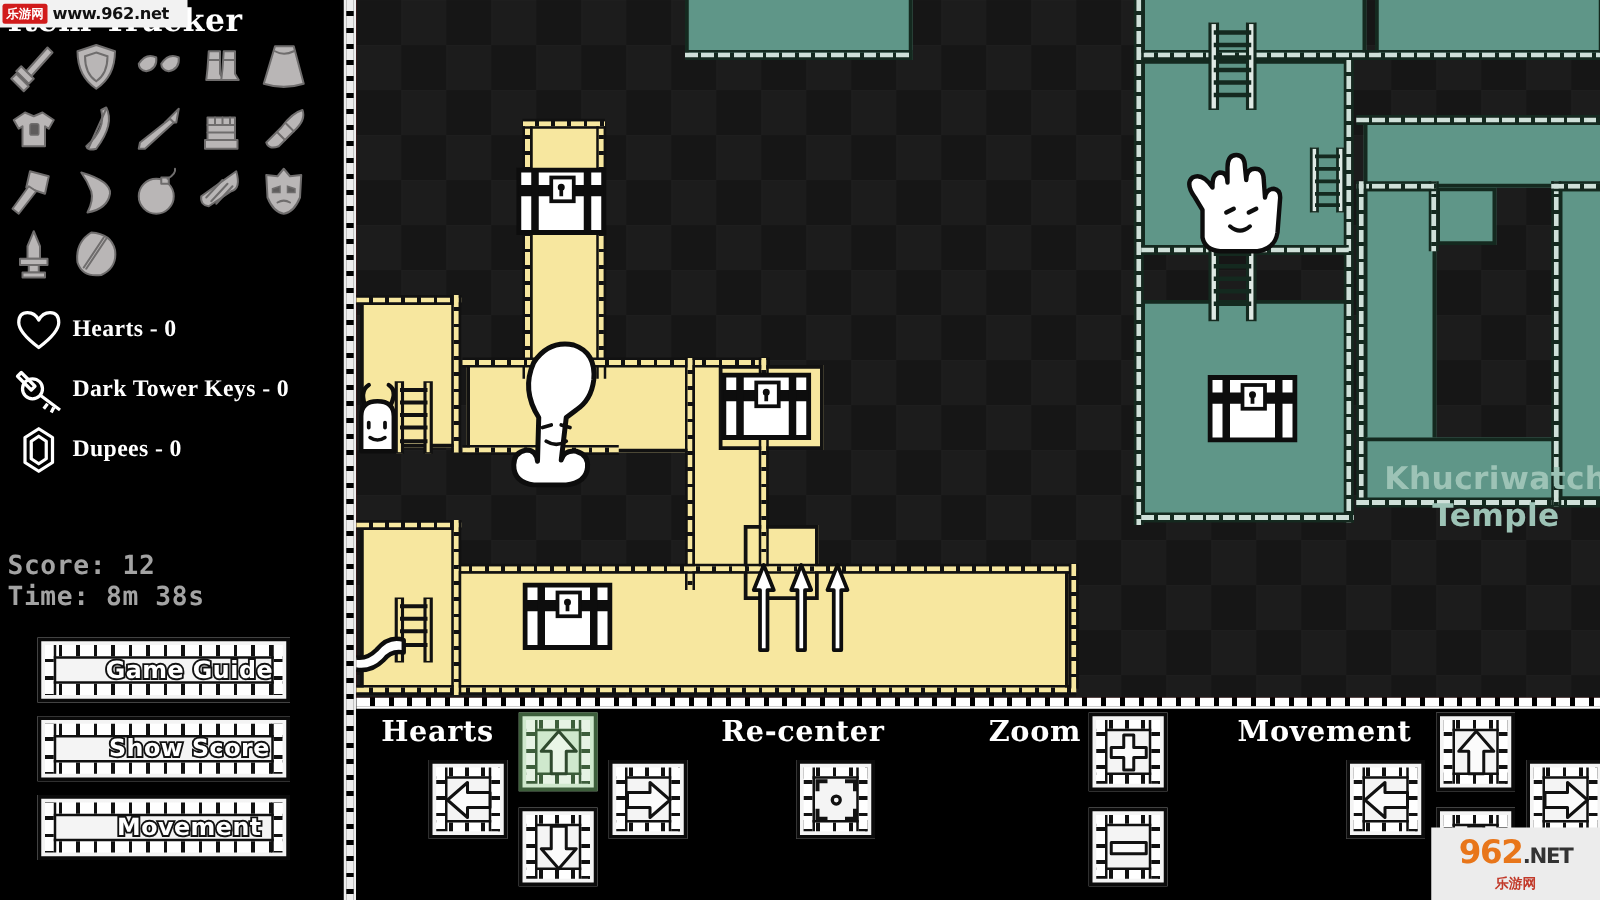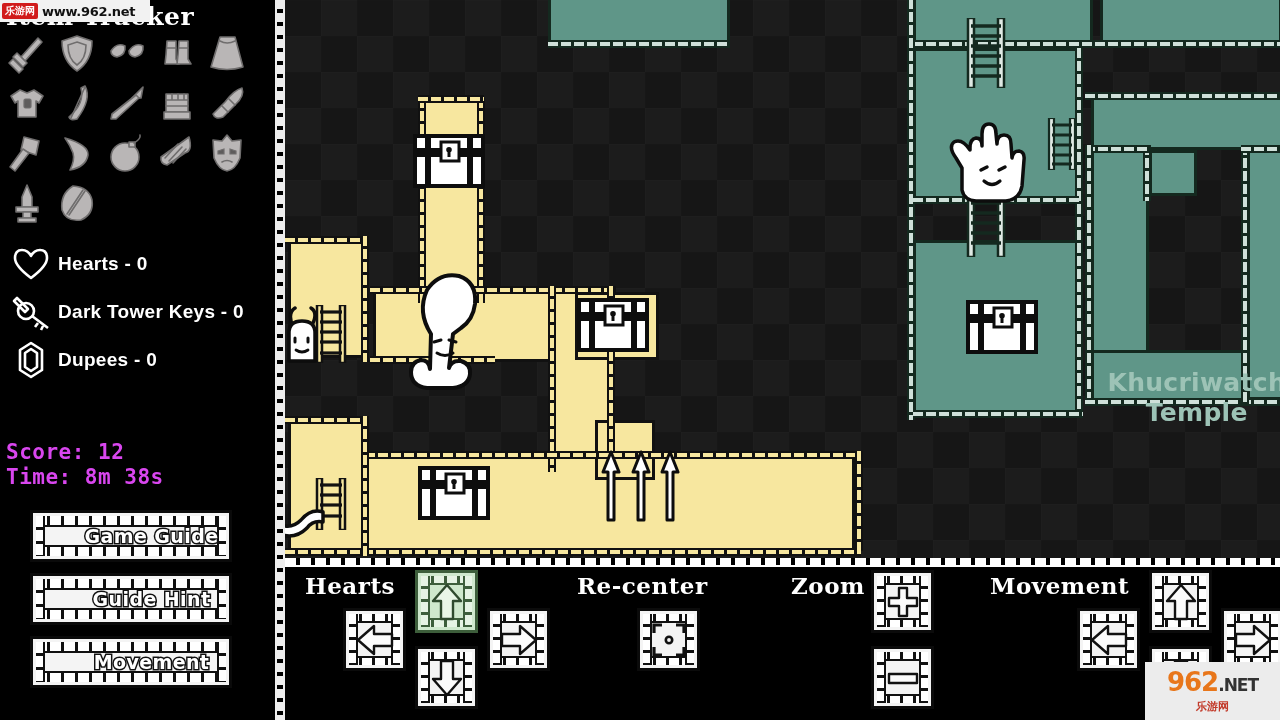--- a/index.html
+++ b/index.html
@@ -74,38 +74,38 @@
   }
   .stat-row {
     display: flex; align-items: center;
     height: 48px;
   }
   .stat-icon {
     width: 54px; flex: 0 0 54px;
     display: flex; align-items: center; justify-content: center;
   }
   .stat-text {
-    font-family: Liberation Sans, sans-serif;
+    font-family: Liberation Serif, serif;
     font-weight: bold;
     font-size: 19px;
     color: #fff;
     letter-spacing: 0.3px;
     white-space: nowrap;
   }
   .stat-glyph { fill: none; stroke: #ffffff; stroke-width: 2.6; stroke-linejoin: round; }
 
   #score-block {
     position: absolute;
     left: 6px; top: 440px;
   }
   .score-line {
     font-family: "DejaVu Sans Mono", monospace;
     font-weight: bold;
     font-size: 21px;
-    color: #d946ef;
+    color: #a3a3a3;
     line-height: 25px;
     letter-spacing: 0.5px;
     white-space: nowrap;
   }
 
   
   #side-buttons {
     position: absolute;
     left: 30px; top: 510px;
     width: 202px;
@@ -513,21 +513,21 @@
 
     <div id="side-buttons">
       <div class="stone-btn">
         <span class="v-edge-l"></span>
         <span class="v-edge-r"></span>
         <span class="btn-label">Game Guide</span>
       </div>
       <div class="stone-btn">
         <span class="v-edge-l"></span>
         <span class="v-edge-r"></span>
-        <span class="btn-label">Guide Hint</span>
+        <span class="btn-label">Show Score</span>
       </div>
       <div class="stone-btn">
         <span class="v-edge-l"></span>
         <span class="v-edge-r"></span>
         <span class="btn-label">Movement</span>
       </div>
     </div>
 
     <div id="sidebar-border"></div>
   </div>

